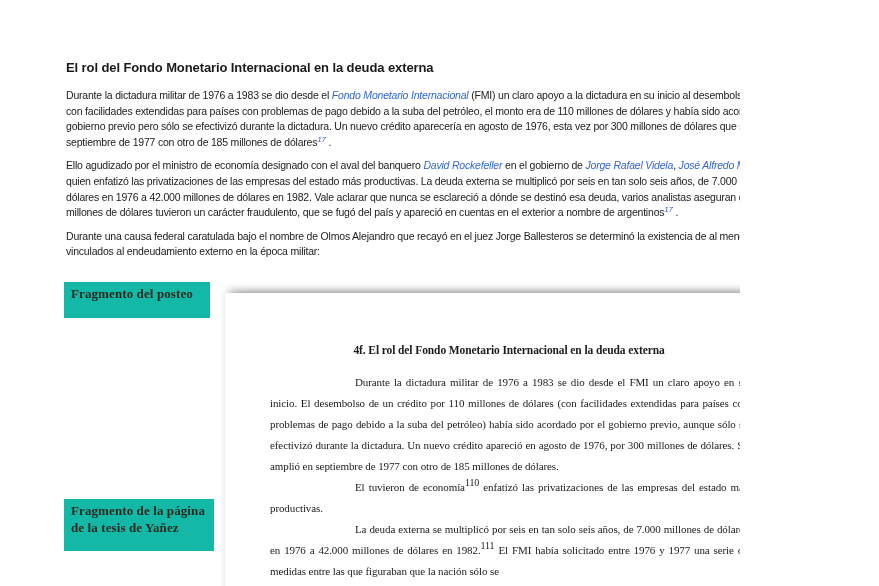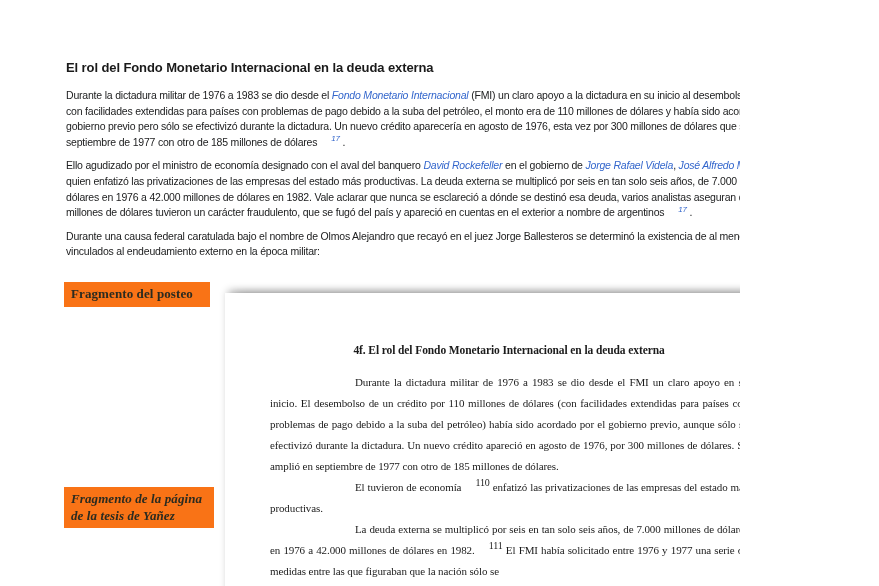--- a/index.html
+++ b/index.html
@@ -32,37 +32,36 @@
     line-height: 15.6px;
     letter-spacing: -0.2px;
     margin: 0 0 8px 0;
     text-align: left;
   }
   .wlink { color: #3366cc; font-style: italic; }
   sup.sup {
     font-size: 8px;
     line-height: 0;
     vertical-align: super;
-    margin-left: 14px;
   }
 
   
   .hl-label {
     position: absolute;
-    background: #f97316;
+    background: #14b8a6;
     color: #2b2b20;
     font-family: "Liberation Serif", serif;
     font-weight: bold;
     font-size: 13px;
     line-height: 16.5px;
-    padding: 4px 7px 4px 7px;
+    padding: 4px 7px 15px 7px;
     letter-spacing: 0.1px;
   }
   .hl-label-wiki { left: 64px; top: 282px; width: 132px; }
-  .hl-label-thesis { left: 64px; top: 487px; width: 136px; font-style: italic; }
+  .hl-label-thesis { left: 64px; top: 499px; width: 136px; }
 
   
   .thesis-page {
     position: absolute;
     left: 225px;
     top: 293px;
     width: 568px;
     height: 360px;
     background: #ffffff;
     box-shadow: 10px 0 10px -2px rgba(0,0,0,0.30),

